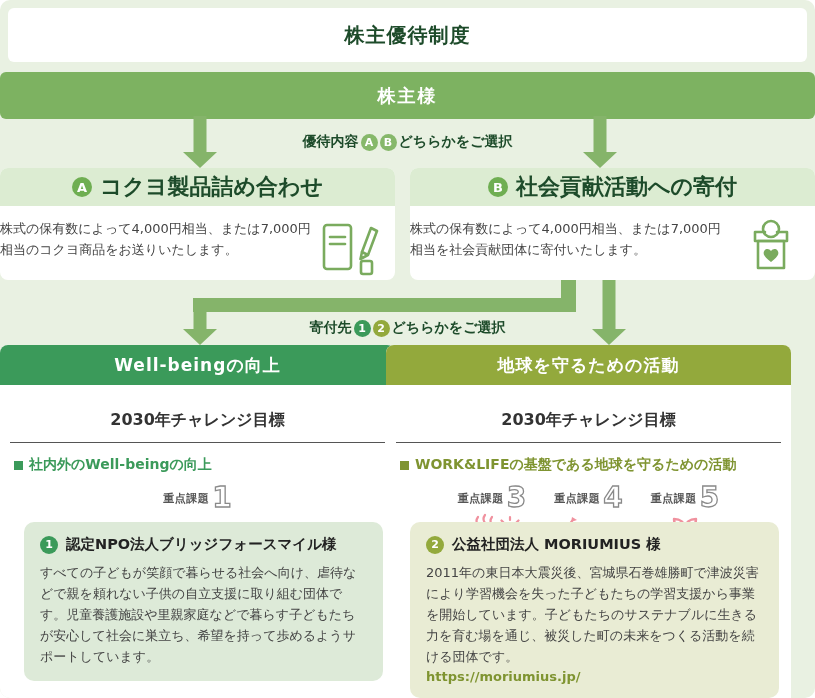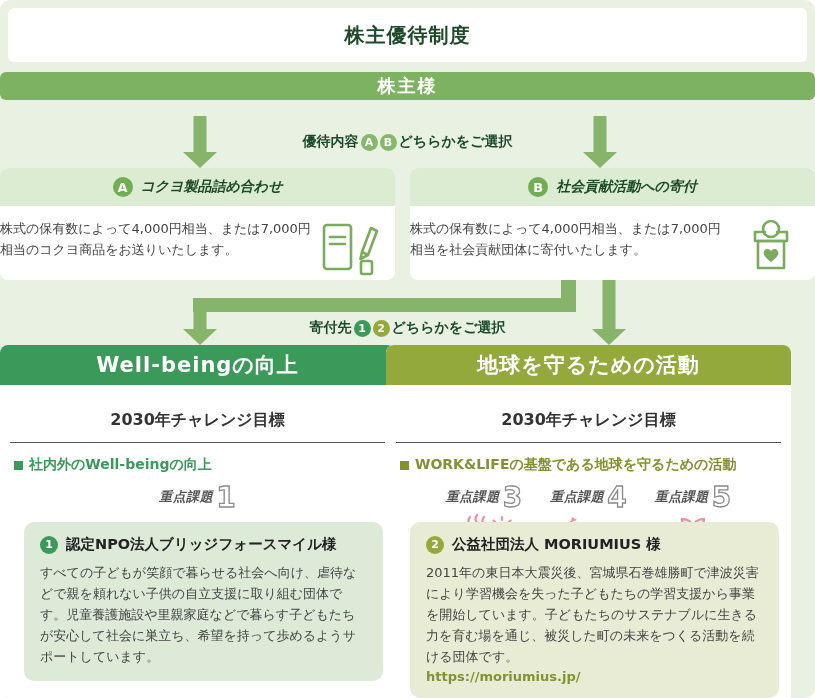--- a/index.html
+++ b/index.html
@@ -5,21 +5,21 @@
   html,body{margin:0;padding:0;background:#fff;}
   body{font-family:"DejaVu Sans","Liberation Sans",sans-serif;}
   .stage{position:relative;width:815px;height:698px;background:var(--bg-page,#e9f1e2);
          border-radius:10px;overflow:hidden;}
 
   
   .title-box{position:absolute;left:8px;top:8px;right:8px;height:54px;background:#fff;
              border-radius:6px;display:flex;align-items:center;justify-content:center;text-align:center;}
   .title-box span{font-size:20px;font-weight:bold;color:var(--green-dark,#1d4b2a);letter-spacing:1px;}
 
-  .audience-bar{position:absolute;left:0;top:72px;right:0;height:28px;background:var(--green-mid,#7db261);
+  .audience-bar{position:absolute;left:0;top:72px;right:0;height:47px;background:var(--green-mid,#7db261);
                 border-radius:6px;display:flex;align-items:center;justify-content:center;}
   .audience-bar span{font-size:18px;font-weight:bold;color:#fff;letter-spacing:2px;}
 
   
   .varrow{position:absolute;}
   .varrow .shaft{position:absolute;left:50%;transform:translateX(-50%);top:0;width:13px;background:var(--arrow,#85b46a);}
   .varrow .head{position:absolute;bottom:0;left:50%;transform:translateX(-50%);width:0;height:0;
                 border-left:17px solid transparent;border-right:17px solid transparent;
                 border-top:16px solid var(--arrow,#85b46a);}
   .hbar{position:absolute;background:var(--arrow,#85b46a);}
@@ -35,46 +35,46 @@
   .badge-olive{background:var(--olive,#93a93c);}
 
   
   .option-box{position:absolute;top:168px;height:112px;background:#fff;border-radius:8px;overflow:hidden;}
   .option-box.a{left:0;width:395px;}
   .option-box.b{left:410px;width:405px;}
   .option-header{height:38px;background:var(--header-tint,#dcecd2);display:flex;align-items:center;
                  justify-content:center;gap:8px;}
   .option-badge{width:20px;height:20px;border-radius:50%;background:#6fae52;color:#fff;font-size:13px;
                 font-weight:bold;display:flex;align-items:center;justify-content:center;flex:none;}
-  .option-title{font-size:14px;font-weight:bold;color:var(--green-dark,#1d4b2a);font-style:italic;}
+  .option-title{font-size:22px;font-weight:bold;color:var(--green-dark,#1d4b2a);}
   .option-body{display:flex;align-items:flex-start;gap:10px;padding:12px 14px 0 0;}
   .option-text{flex:1;font-size:13px;line-height:1.65;color:var(--text-body,#444);}
   .option-icon{width:60px;height:58px;flex:none;}
 
   
   .panel{position:absolute;top:345px;bottom:0;background:#fff;border-radius:8px 8px 0 0;overflow:hidden;}
   .panel.p1{left:0;width:395px;}
   .panel.p2{left:386px;width:405px;}
   .panel-header{height:40px;display:flex;align-items:center;justify-content:center;}
   .panel.p1 .panel-header{background:var(--green-accent,#3b9a5a);}
   .panel.p2 .panel-header{background:var(--olive,#93a93c);}
-  .panel-header span{color:#fff;font-size:21px;font-weight:bold;letter-spacing:1px;}
+  .panel-header span{color:#fff;font-size:17px;font-weight:bold;letter-spacing:1px;}
   .goal-title{text-align:center;font-size:16px;font-weight:bold;color:#333;margin:25px 0 11px;}
   .hr{border-top:1px solid #555;margin:0 10px;}
   .goal-item{display:flex;align-items:center;gap:6px;margin:13px 12px 0 14px;font-size:14px;font-weight:bold;}
   .panel.p1 .goal-item{color:var(--green-accent,#3b9a5a);}
   .panel.p2 .goal-item{color:var(--olive-dark,#7f9431);}
   .sq-bullet{width:9px;height:9px;flex:none;}
   .panel.p1 .sq-bullet{background:var(--green-accent,#3b9a5a);}
   .panel.p2 .sq-bullet{background:var(--olive-dark,#7f9431);}
 
   .issues-row{display:flex;justify-content:center;align-items:flex-start;gap:28px;margin-top:12px;}
   .issue{display:flex;flex-direction:column;align-items:center;}
   .issue-head{display:flex;align-items:flex-end;gap:3px;}
-  .issue-head .txt{font-size:13px;font-weight:bold;color:#555;padding-bottom:4px;letter-spacing:.5px;font-style:italic;}
+  .issue-head .txt{font-size:11px;font-weight:bold;color:#555;padding-bottom:4px;letter-spacing:.5px;}
   .issue-head .num{font-size:28px;line-height:.85;font-weight:bold;color:#fff;
                    -webkit-text-stroke:1.3px #8a8a8a;text-stroke:1.3px #8a8a8a;}
   .issue-icon{margin-top:3px;}
 
   .org-card{position:absolute;left:24px;right:12px;top:177px;border-radius:10px;padding:13px 16px 14px;}
   .panel.p1 .org-card{background:var(--card-green,#ddead8);}
   .panel.p2 .org-card{background:var(--card-olive,#e9ecd4);}
   .org-title{display:flex;align-items:center;gap:8px;font-size:14.5px;font-weight:bold;color:#222;}
   .org-badge{width:18px;height:18px;border-radius:50%;color:#fff;font-size:11px;font-weight:bold;
              display:flex;align-items:center;justify-content:center;flex:none;}

